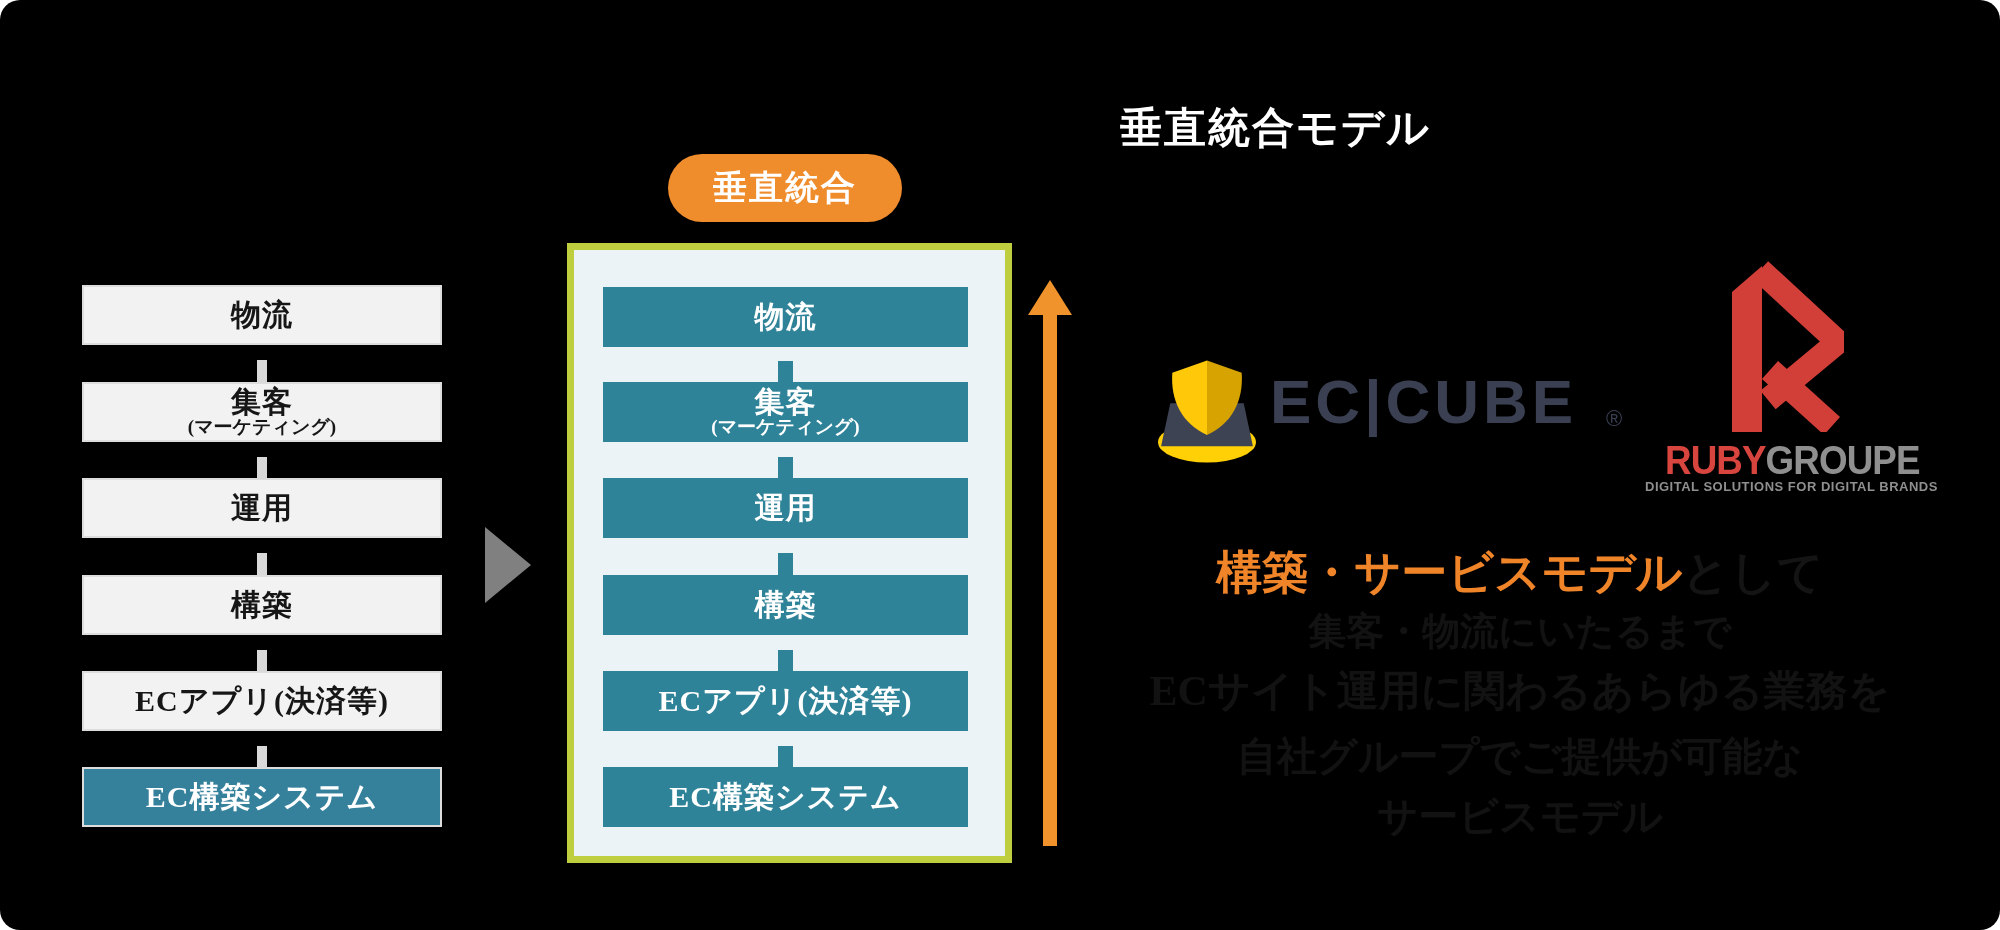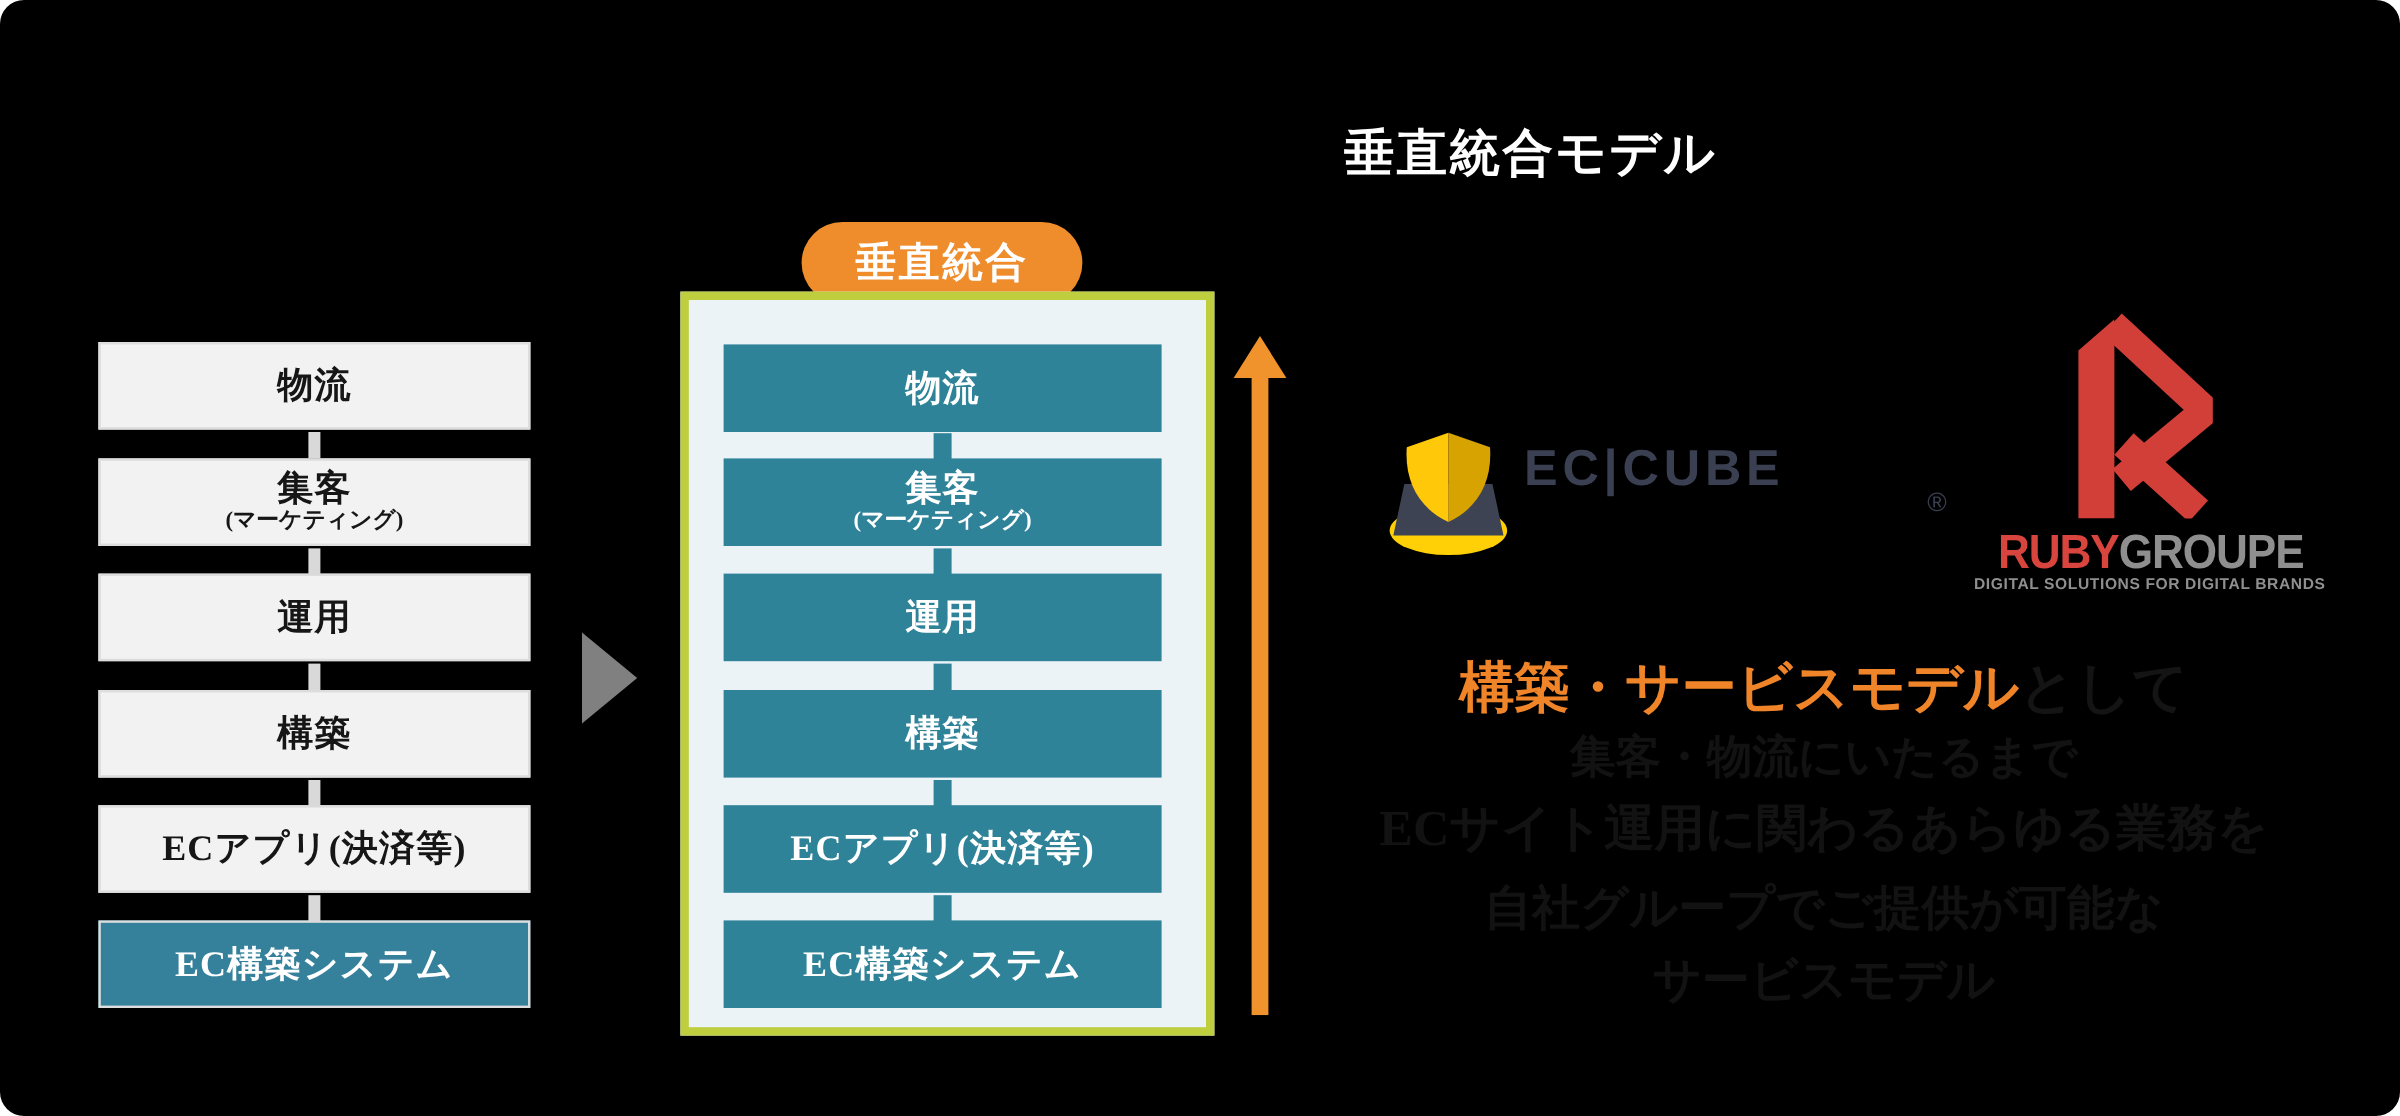--- a/index.html
+++ b/index.html
@@ -2,45 +2,45 @@
 <html><head>
 <meta charset="utf-8">
 <style>
   html,body{margin:0;padding:0;background:#ffffff;}
   body{width:2000px;height:930px;position:relative;font-family:"Liberation Serif","DejaVu Serif",serif;}
   #canvas{position:absolute;left:0;top:0;width:2000px;height:930px;background:#000000;border-radius:20px;overflow:hidden;}
 
   .title{position:absolute;left:1120px;top:68px;font-size:42px;font-weight:bold;color:#ffffff;letter-spacing:2px;margin-top:32px;}
 
   .badge{position:absolute;left:668px;top:154px;width:234px;height:68px;border-radius:34px;
-         background:#EF8C2C;display:flex;align-items:center;justify-content:center;margin-top:31px;}
+         background:#EF8C2C;display:flex;align-items:center;justify-content:center;}
   .badge span{font-size:34px;font-weight:bold;color:#ffffff;letter-spacing:2px;}
 
-  .stack-box{position:absolute;width:360px;height:73px;display:flex;flex-direction:column;
+  .stack-box{position:absolute;width:360px;height:60px;display:flex;flex-direction:column;
              align-items:center;justify-content:center;box-sizing:border-box;}
   .stack-box.light{left:82px;background:#F2F2F2;border:2px solid #DDDDDD;color:#161616;}
   .stack-box.light-teal{left:82px;background:#35819B;border:2px solid #DDDDDD;color:#ffffff;}
   .stack-box.teal{left:603px;width:365px;background:#2F8398;color:#ffffff;}
   .box-label{font-size:30px;font-weight:bold;letter-spacing:1px;line-height:1.05;}
   .box-sub{font-size:19px;font-weight:bold;line-height:1.1;}
 
   .conn-left{position:absolute;left:257px;width:10px;height:22px;background:#D9D9D9;}
   .conn-right{position:absolute;left:778px;width:15px;height:22px;background:#2F8398;}
 
   .panel{position:absolute;left:567px;top:243px;width:445px;height:620px;box-sizing:border-box;
          background:#EBF3F7;border:7px solid #BFCE3E;}
 
   .transform-arrow{position:absolute;left:485px;top:527px;width:0;height:0;
         border-left:46px solid #808080;border-top:38px solid transparent;border-bottom:38px solid transparent;}
 
   .growth-arrow{position:absolute;left:1028px;top:280px;}
 
   .eccube{position:absolute;left:1156px;top:356px;}
   .eccube-word{position:absolute;left:1270px;top:366px;font-family:"Liberation Sans","DejaVu Sans",sans-serif;
-               font-size:42px;font-weight:800;color:#3A4052;letter-spacing:4px;}
+               font-size:62px;font-weight:800;color:#3A4052;letter-spacing:4px;}
   .eccube-reg{position:absolute;left:1606px;top:406px;font-family:"Liberation Sans",sans-serif;
               font-size:22px;color:#3A4052;}
 
   .ruby-mark{position:absolute;left:1718px;top:256px;}
   .ruby-brand{position:absolute;left:1655px;top:438px;width:250px;text-align:center;
               font-family:"Liberation Sans","DejaVu Sans",sans-serif;font-size:40px;font-weight:800;
               letter-spacing:-1px;transform:scaleX(0.92);transform-origin:center;white-space:nowrap;}
   .ruby-brand .red{color:#D8453E;}
   .ruby-brand .gray{color:#8F8F8F;}
   .ruby-tagline{position:absolute;left:1645px;top:479px;width:270px;text-align:center;

